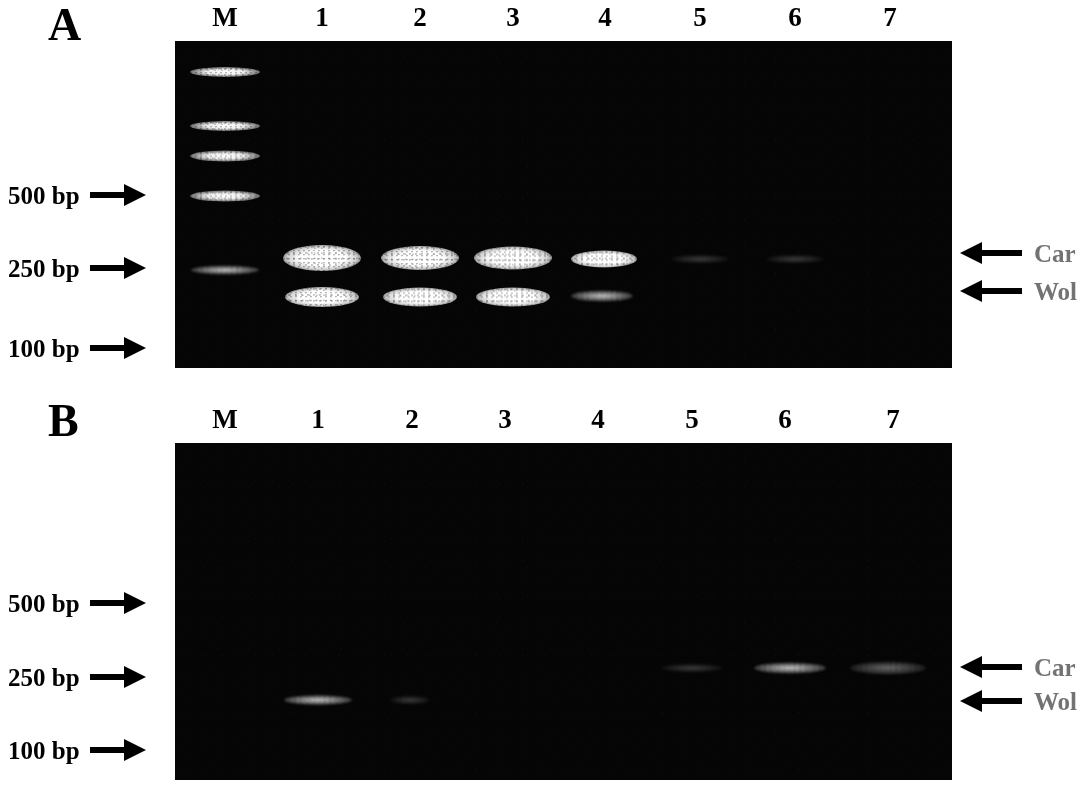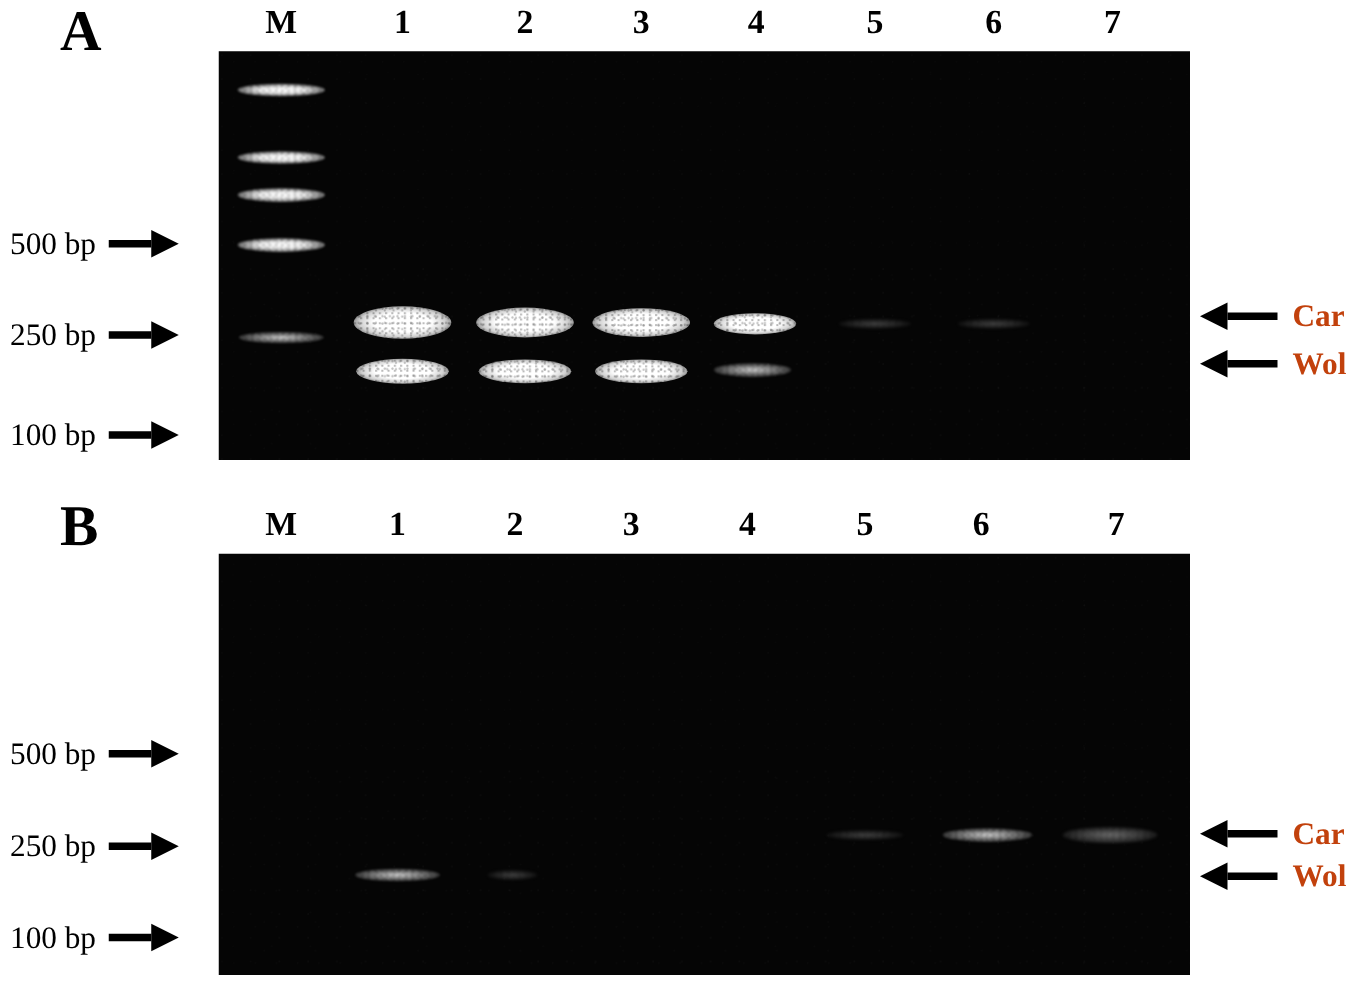--- a/index.html
+++ b/index.html
@@ -124,21 +124,21 @@
   .size-marker {
     position: absolute;
     display: flex;
     align-items: center;
     height: 30px;
     transform: translateY(-50%);
     color: #000000;
   }
   .size-marker .size-text {
     font-family: "Liberation Serif", serif;
-    font-weight: normal;
+    font-weight: bold;
     font-size: 25px;
     line-height: 1;
     white-space: nowrap;
   }
   .arrow-right {
     position: relative;
     margin-left: 10px;
     width: 56px;
     height: 9px;
     display: block;
@@ -164,21 +164,21 @@
     border-left: 22px solid #000000;
   }
 
   
   .target-marker {
     position: absolute;
     display: flex;
     align-items: center;
     height: 30px;
     transform: translateY(-50%);
-    color: #c2410c;
+    color: #737373;
   }
   .arrow-left {
     position: relative;
     width: 62px;
     height: 9px;
     display: block;
     margin-right: 12px;
   }
   .arrow-left .shaft {
     position: absolute;

